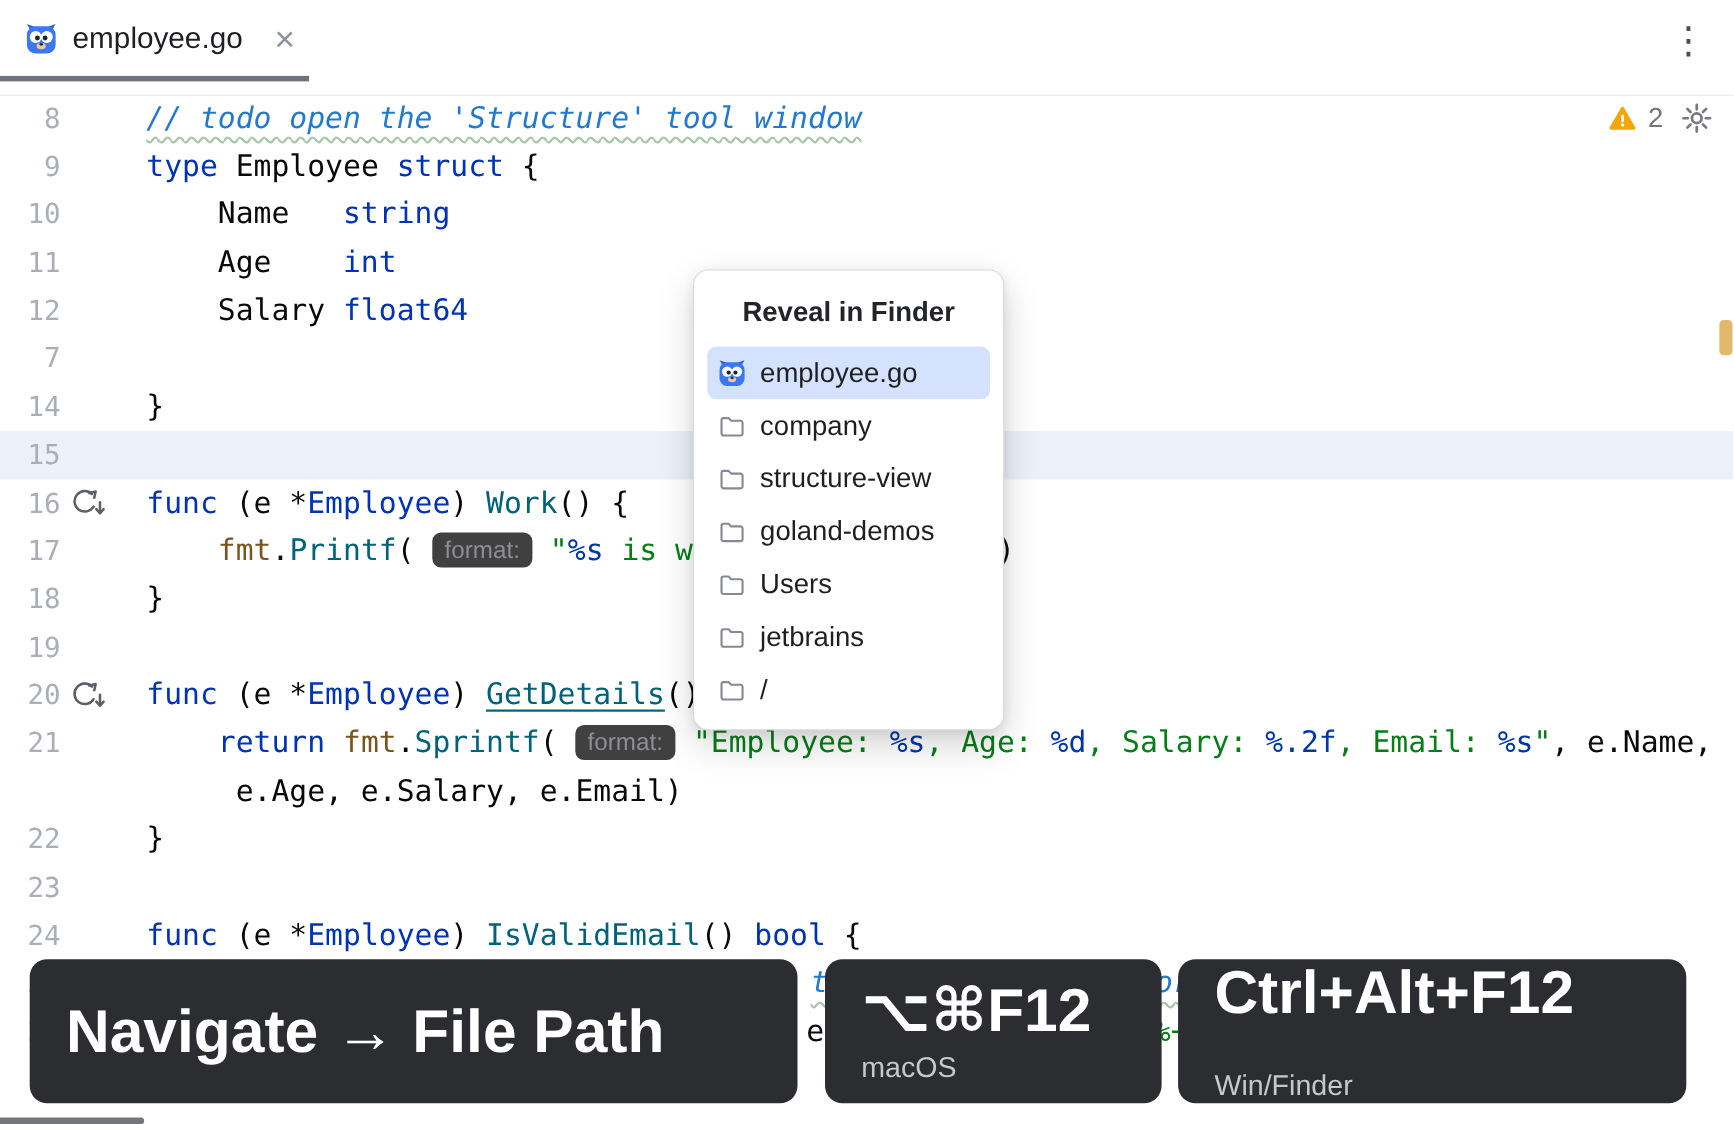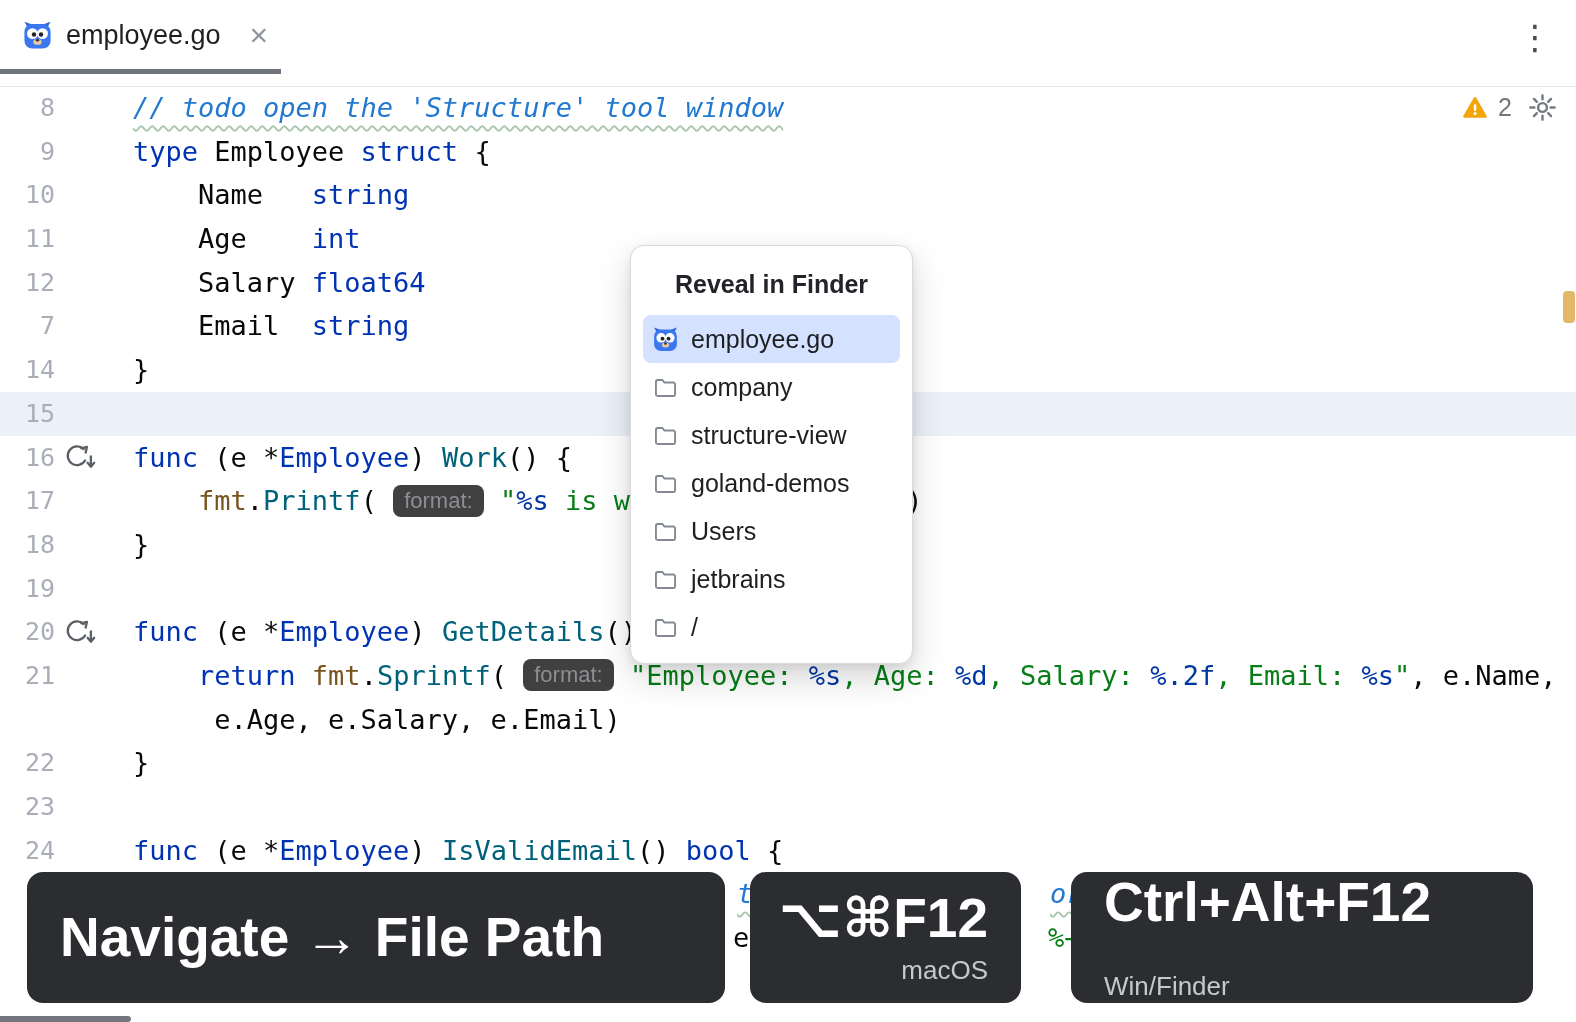--- a/index.html
+++ b/index.html
@@ -29,21 +29,21 @@
   .gutter-icon svg { width:100%; height:100%; display:block; }
   .code-text { position:absolute; left:133px; top:0; white-space:pre; font-family:"DejaVu Sans Mono","Liberation Mono",monospace;
                font-size:27px; line-height:43.7px; color:#080808; }
   .frag { position:absolute; top:0; white-space:pre; font-family:"DejaVu Sans Mono","Liberation Mono",monospace;
           font-size:27px; line-height:43.7px; }
 
   .tk-pl   { color:#080808; }
   .tk-kw   { color:var(--keyword,#0033B3);text-align:center; }
   .tk-ty   { color:var(--keyword,#0033B3); }
   .tk-fn   { color:var(--function,#00627A); }
-  .tk-fnu  { color:var(--function,#00627A); text-underline-offset:5px; text-decoration-thickness:2px; }
+  .tk-fnu  { color:var(--function,#00627A); text-decoration:underline; text-underline-offset:5px; text-decoration-thickness:2px; }
   .tk-pkg  { color:var(--package,#7A541F); }
   .tk-str  { color:var(--string,#067D17); }
   .tk-spec { color:var(--format_spec,#0037A6); }
   .tk-todo { color:var(--todo,#2379CF); font-style:italic;
              text-decoration:underline wavy #A9C6AB; text-decoration-thickness:1.5px; text-underline-offset:8px; }
   .tk-pill { display:inline-block; font-family:"Liberation Sans","DejaVu Sans",sans-serif; font-style:normal;
              font-size:22px; line-height:32px; color:#8C8E94; background:#404040; border-radius:8px;
              padding:0 11px; vertical-align:middle; position:relative; top:-2px; }
 
   
@@ -122,21 +122,20 @@
         <div class="code-row">
           <span class="lnum">11</span>
           <span class="code-text"><span class="tk-pl">    Age    </span><span class="tk-kw">int</span></span>
         </div>
         <div class="code-row">
           <span class="lnum">12</span>
           <span class="code-text"><span class="tk-pl">    Salary </span><span class="tk-kw">float64</span></span>
         </div>
         <div class="code-row">
           <span class="lnum">7</span>
-          <span class="code-text"><span class="tk-pl">    Email  </span><span class="tk-kw">string</span></span>
         </div>
         <div class="code-row">
           <span class="lnum">14</span>
           <span class="code-text"><span class="tk-pl">}</span></span>
         </div>
         <div class="code-row caret-line">
           <span class="lnum">15</span>
         </div>
         <div class="code-row">
           <span class="lnum">16</span>
@@ -291,21 +290,21 @@
           </span>
           <span class="pi-label">/</span>
         </div>
       </div>
   </div>
 
   <div id="badges">
       <div class="badge" style="left: 27px; width: 698px;">
         <div class="badge-title">Navigate → File Path</div>
       </div>
-      <div class="badge" style="left: 750px; width: 271px; align-items: flex-end;">
+      <div class="badge" style="left: 750px; width: 306px;">
         <div class="badge-title">⌥⌘F12</div>
         <div class="badge-sub">macOS</div>
       </div>
       <div class="badge" style="left: 1071px; width: 462px; gap: 33px;">
         <div class="badge-title">Ctrl+Alt+F12</div>
         <div class="badge-sub">Win/Finder</div>
       </div>
     </div>
 
   <div class="bottom-bar"></div>

